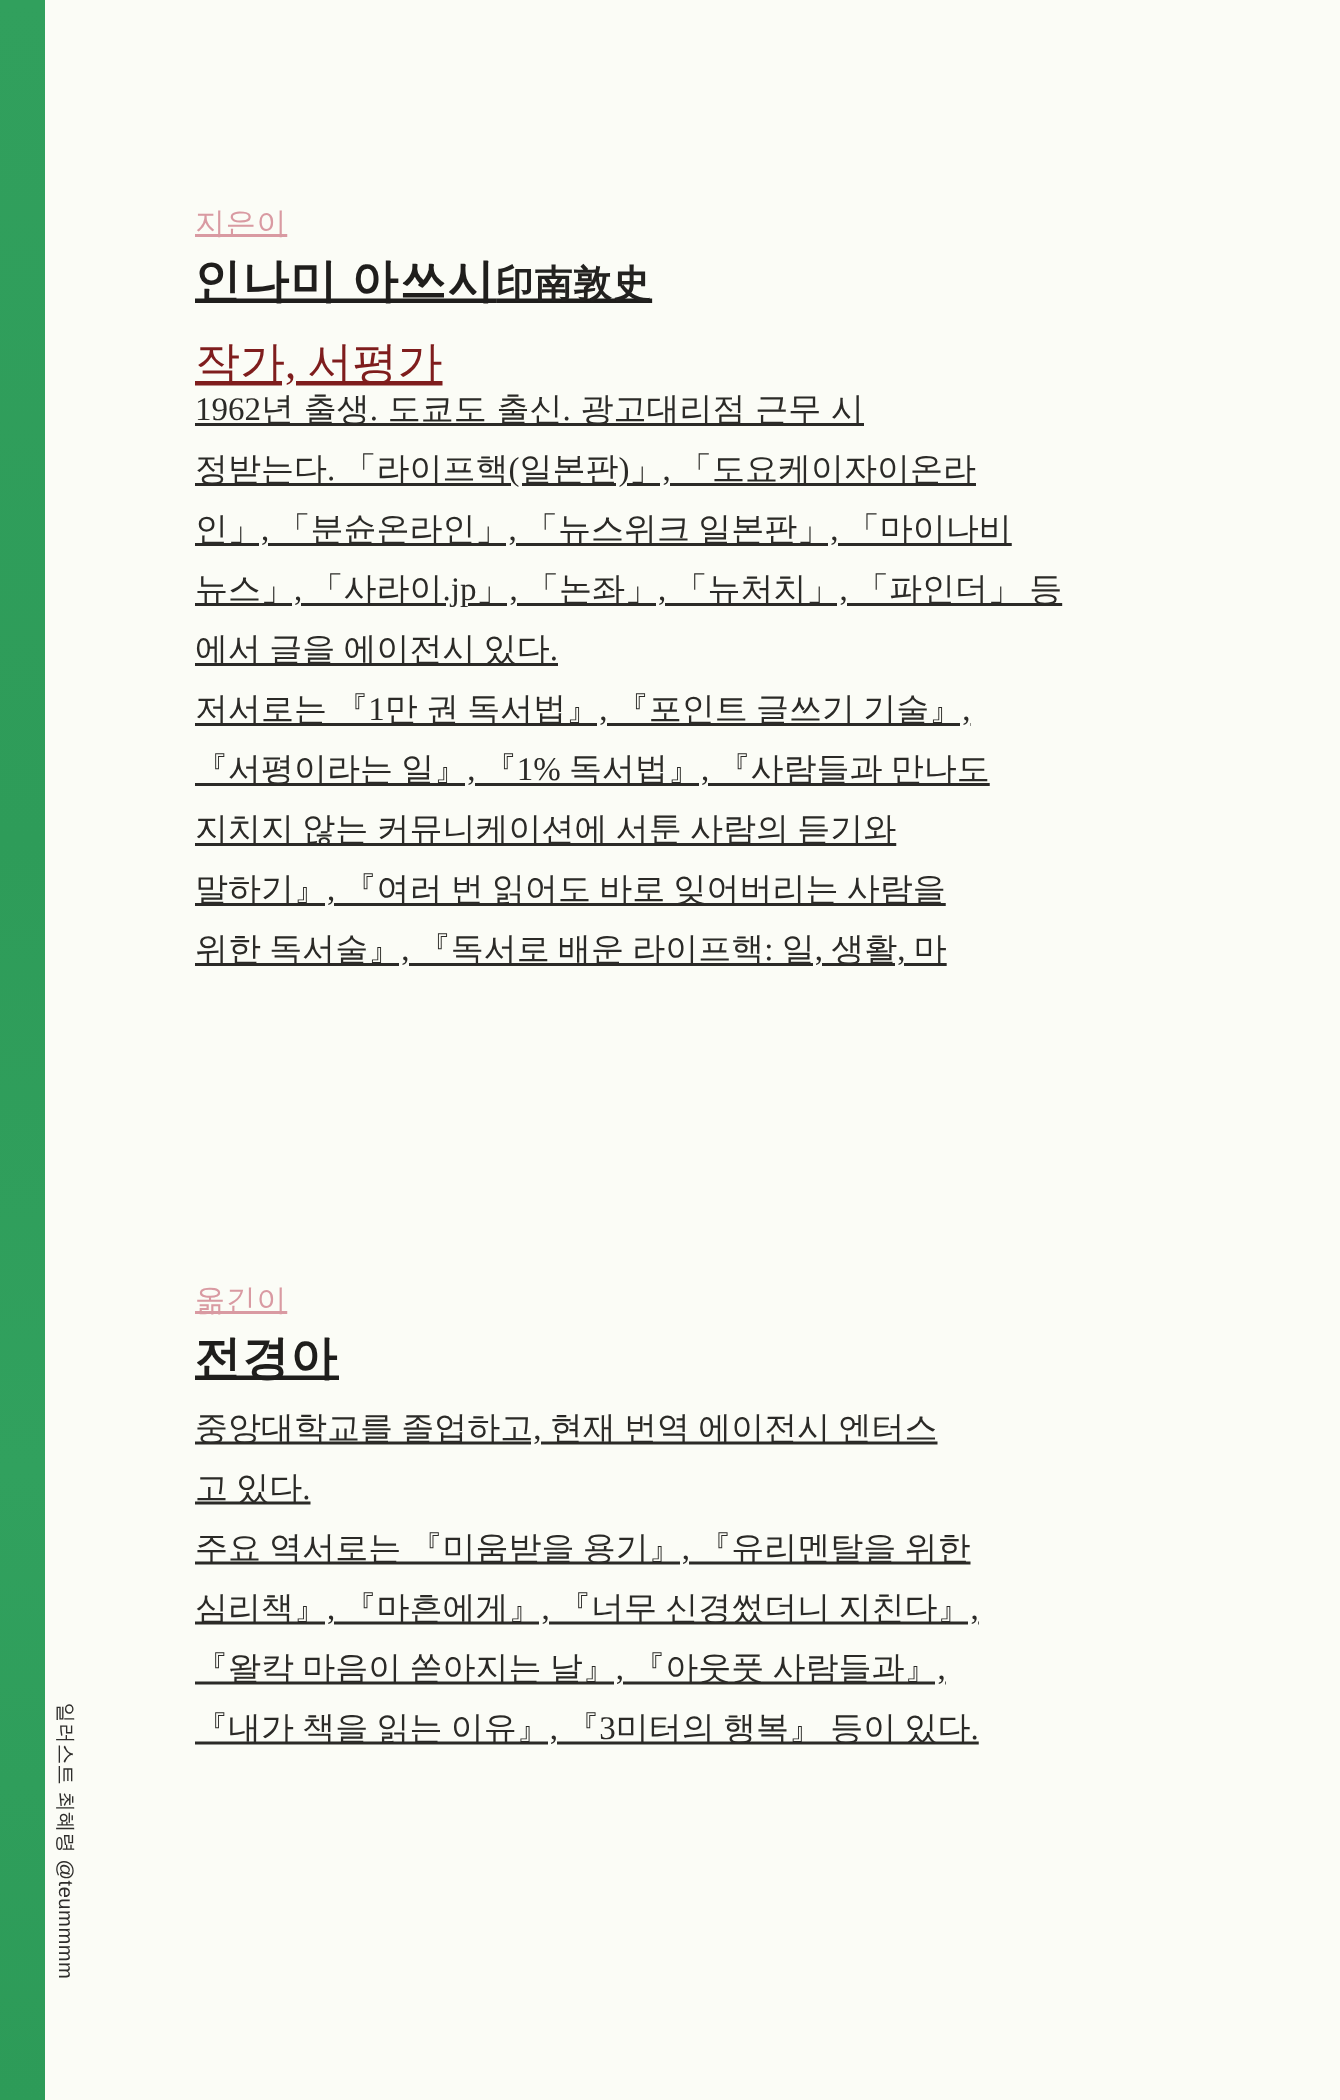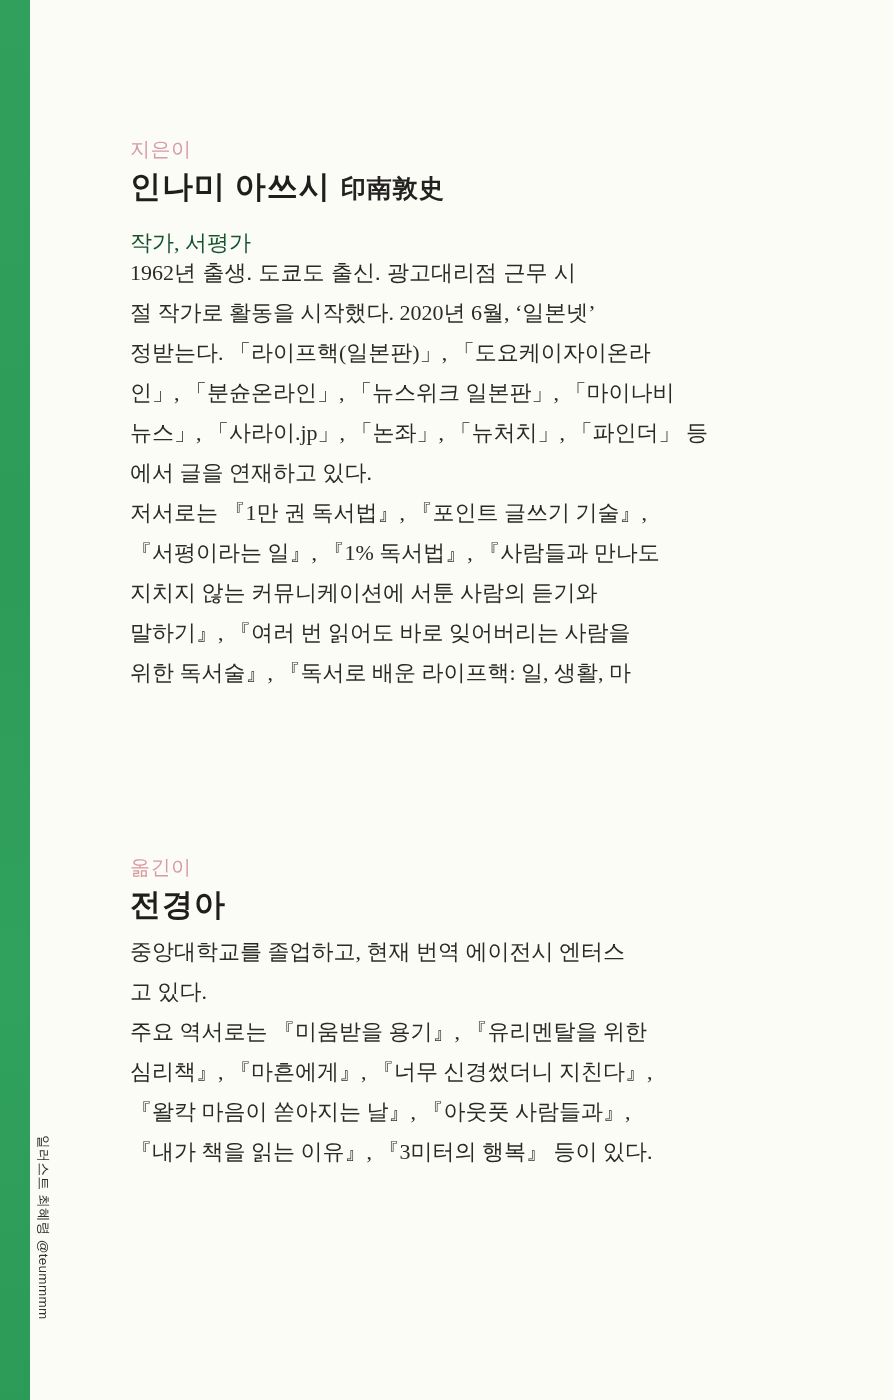--- a/index.html
+++ b/index.html
@@ -20,46 +20,47 @@
     left: 0;
     top: 0;
     width: 30px;
     height: 1400px;
     background: linear-gradient(180deg, #31a05d 0%, #2e9c59 40%, #31a15e 70%, #2d9b58 100%);
   }
   .block {
     position: absolute;
     left: 130px;
     width: 446px;
+    text-decoration: underline;
   }
   .role-label {
     font-size: 20px;
     line-height: 26px;
     color: #d99aa2;
     letter-spacing: 0.5px;
   }
   .person-name {
     font-size: 31px;
     line-height: 42px;
     font-weight: 700;
     color: #1f1e1c;
     letter-spacing: 1px;
   }
   .hanja {
     font-family: "Liberation Sans", sans-serif;
     font-size: 25px;
     font-weight: 600;
     letter-spacing: 1px;
-    margin-left: 10px;
+    margin-left: 0;
     color: #232220;
   }
   .occupation {
-    font-size: 22px;
+    font-size: 30px;
     line-height: 30px;
-    color: #14532d;
+    color: #7f1d1d;
   }
   .para .line {
     font-size: 22px;
     line-height: 40px;
     white-space: nowrap;
     color: #2b2a27;
   }
   .para .line.fill {
     text-align: justify;
     text-align-last: justify;
@@ -86,25 +87,24 @@
   <div class="block role-label" style="top:136px">지은이</div>
 
   <div class="block person-name" style="top:166px">
     <span>인나미 아쓰시</span><span class="hanja">印南敦史</span>
   </div>
 
   <div class="block occupation" style="top:228px">작가, 서평가</div>
 
   <div class="block para" style="top:253px">
     <div class="line fill">1962년 출생. 도쿄도 출신. 광고대리점 근무 시</div>
-    <div class="line fill">절 작가로 활동을 시작했다. 2020년 6월, ‘일본넷’</div>
     <div class="line fill">정받는다. 「라이프핵(일본판)」, 「도요케이자이온라</div>
     <div class="line fill">인」, 「분슌온라인」, 「뉴스위크 일본판」, 「마이나비</div>
     <div class="line fill">뉴스」, 「사라이.jp」, 「논좌」, 「뉴처치」, 「파인더」 등</div>
-    <div class="line">에서 글을 연재하고 있다.</div>
+    <div class="line">에서 글을 에이전시 있다.</div>
     <div class="line fill">저서로는 『1만 권 독서법』, 『포인트 글쓰기 기술』,</div>
     <div class="line fill">『서평이라는 일』, 『1% 독서법』, 『사람들과 만나도</div>
     <div class="line fill">지치지 않는 커뮤니케이션에 서툰 사람의 듣기와</div>
     <div class="line fill">말하기』, 『여러 번 읽어도 바로 잊어버리는 사람을</div>
     <div class="line fill">위한 독서술』, 『독서로 배운 라이프핵: 일, 생활, 마</div>
   </div>
 </section>
 
 <section>
   <div class="block role-label" style="top:854px">옮긴이</div>

